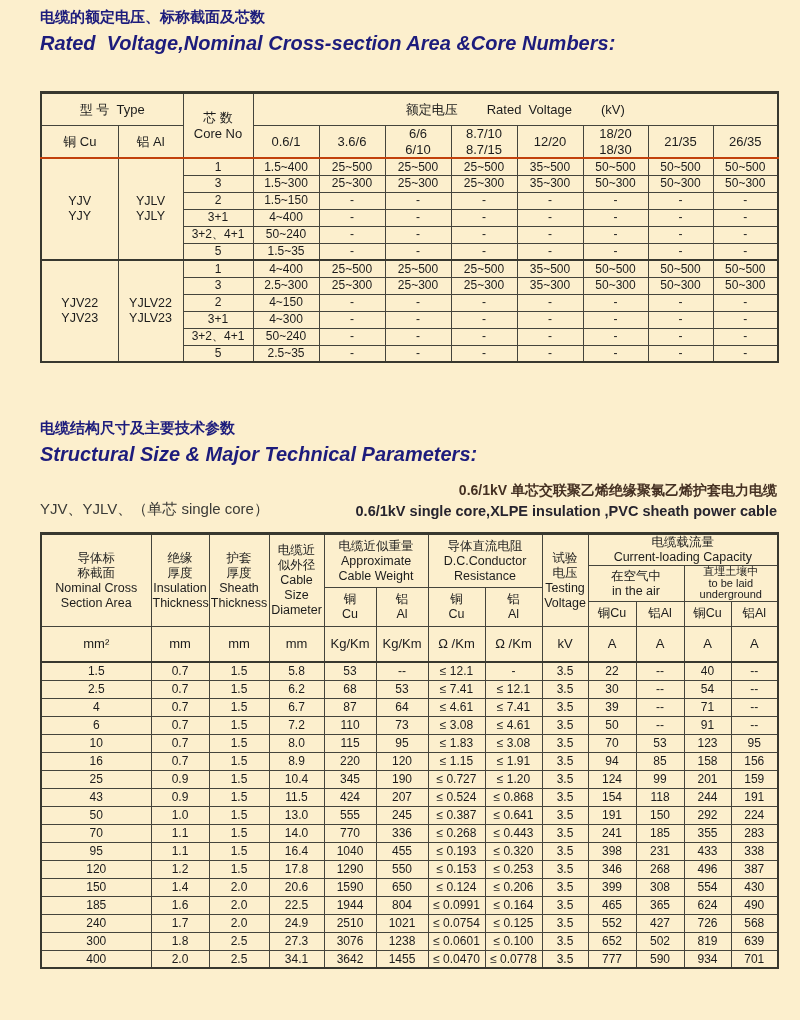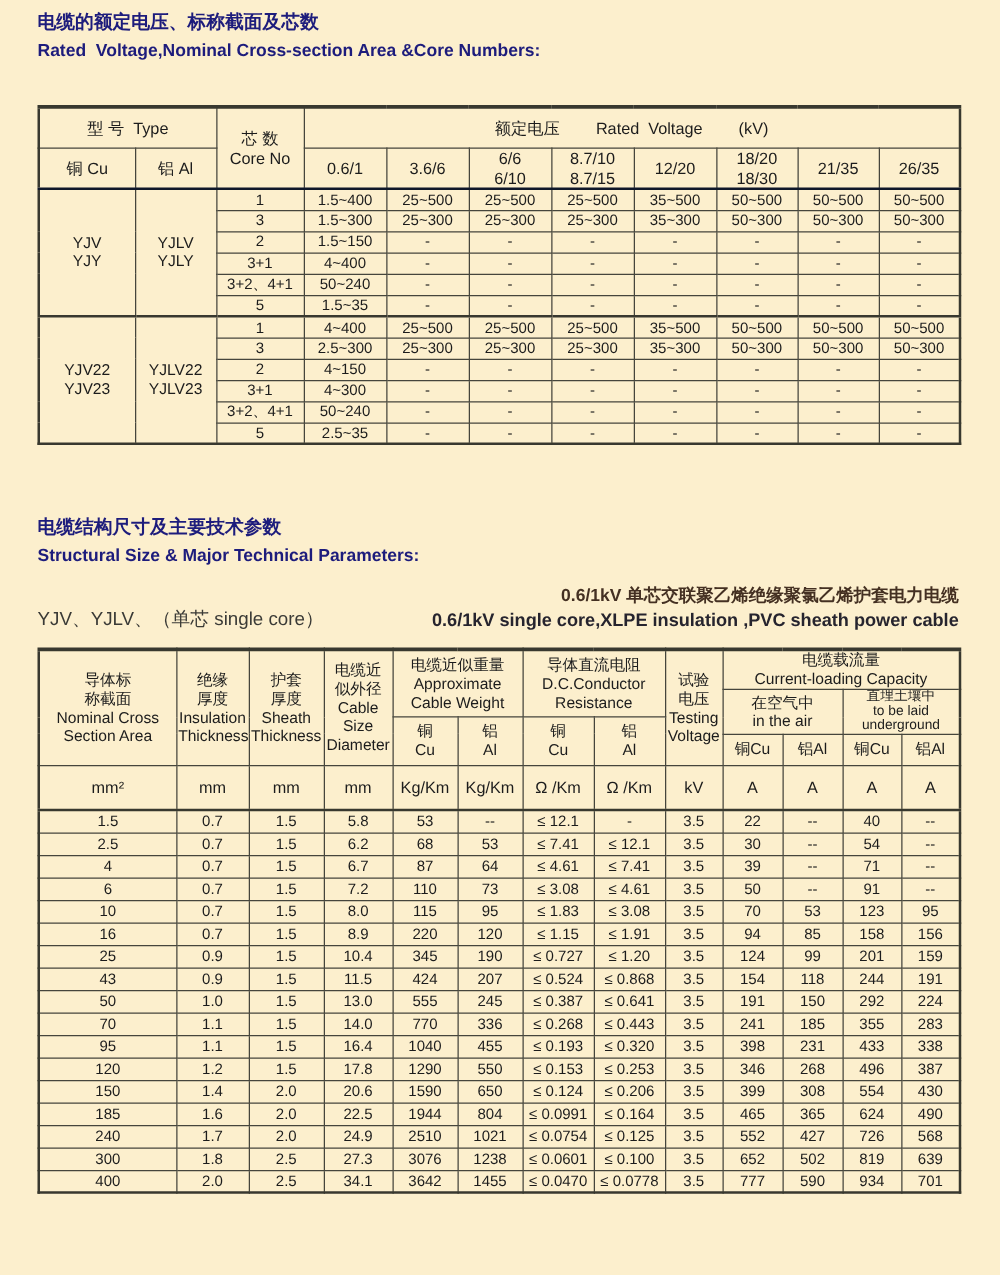--- a/index.html
+++ b/index.html
@@ -2,40 +2,40 @@
 <html><head>
 <meta charset="utf-8">
 <style>
   html,body{margin:0;padding:0;}
   body{
     width:800px;height:1020px;overflow:hidden;
     background:#fcefcd;
     font-family:"Liberation Sans","DejaVu Sans",sans-serif;
     color:#1f1f1f;
   }
-  .page{padding:8px 30px 0 30px;}
+  .page{padding:8px 30px 0 40px;}
   .sec-title .zh{font-size:15px;font-weight:bold;color:#1d1c7c;white-space:pre-wrap;}
-  .sec-title .en{font-size:14px;font-weight:bold;color:#1d1c7c;margin-top:5px;white-space:pre-wrap;}
+  .sec-title .en{font-size:20px;font-weight:bold;color:#1d1c7c;margin-top:5px;white-space:pre-wrap;font-style:italic;}
   table{border-collapse:collapse;table-layout:fixed;width:737px;background:#fcefcd;}
   th,td{
     border:1px solid #45453c;
     padding:0 1px;text-align:center;vertical-align:middle;
     font-weight:normal;font-size:12px;color:#1c1c1c;line-height:1.2;
     overflow:hidden;
   }
   table{border:2px solid #38382f;border-top-width:3px;}
   .pre{white-space:pre-line;}
   .prewrap{white-space:pre-wrap;}
 
   
   #table1{margin-top:36px;}
   #table1 thead th{font-size:13px;}
   #table1 thead tr:first-child{height:33px;}
   #table1 thead tr:last-child{height:30px;}
-  #table1 thead{border-bottom:2px solid #0f172a;}
+  #table1 thead{border-bottom:2px solid #c2410c;}
   #table1 tbody tr{height:17px;}
   #table1 tr.sep td{border-top:2px solid #38382f;}
   #table1 .type-cell{font-size:12.5px;}
 
   
   .sec2{margin-top:56px;}
   .noteband{display:flex;justify-content:space-between;align-items:flex-end;margin-top:16px;width:737px;}
   .note-left{font-size:15px;color:#3a3a36;white-space:pre-wrap;}
   .note-right{text-align:right;}
   .note-right .zh{font-size:14px;font-weight:bold;color:#443022;}

